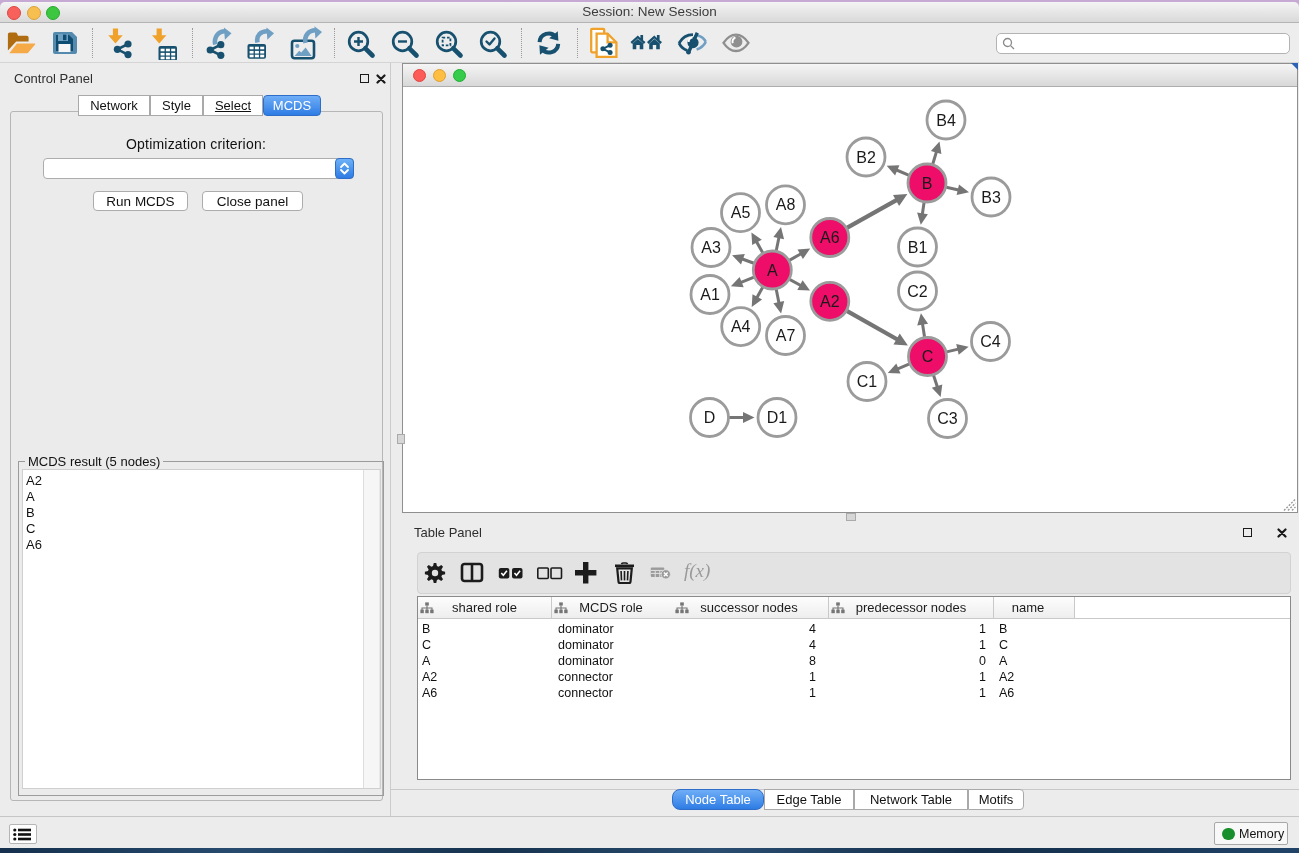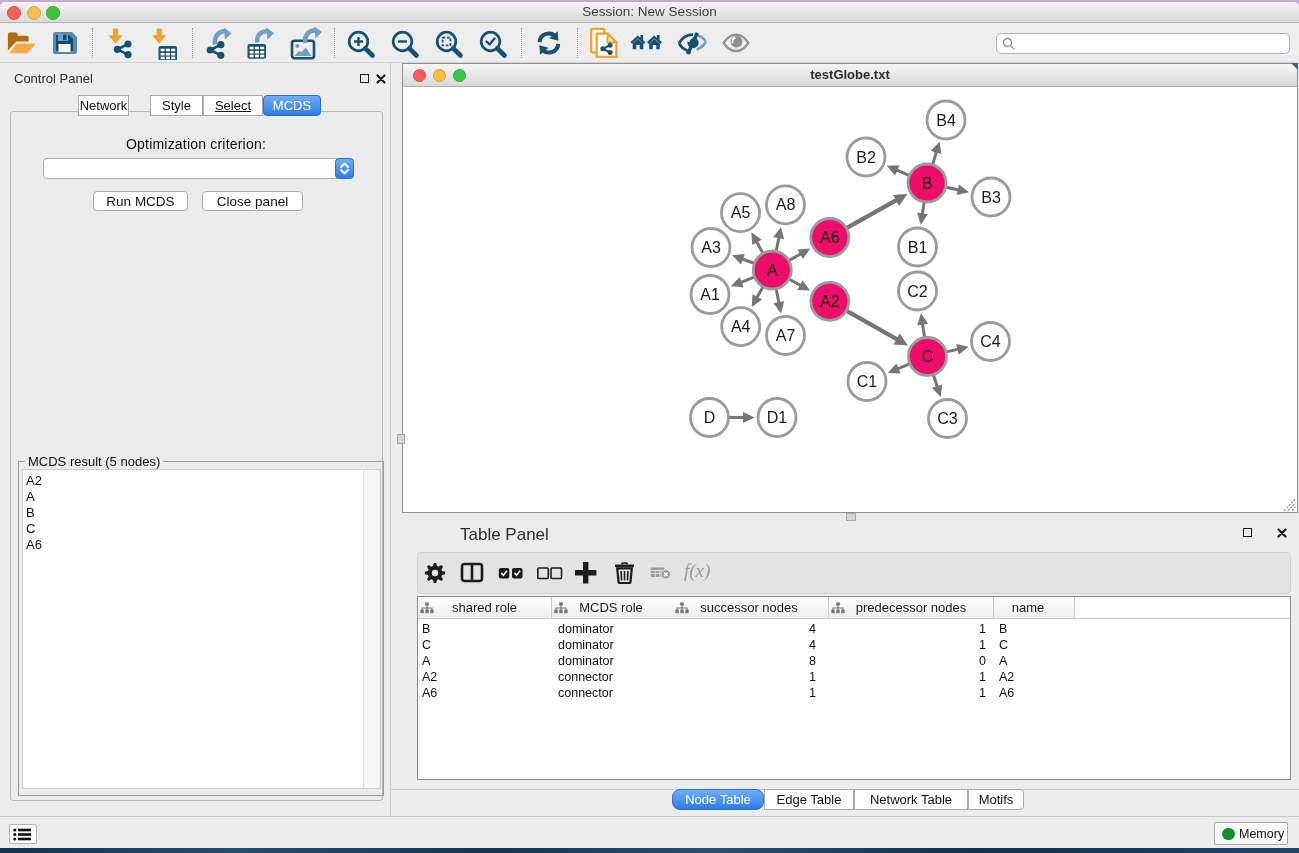--- a/index.html
+++ b/index.html
@@ -45,21 +45,21 @@
 
   
   #cpdivider{left:390px;top:63px;width:1px;height:754px;background:#cccccc;}
   #netwin{left:402px;top:63px;width:896px;height:450px;background:#fff;
      border:1px solid #8f8f8f;box-sizing:border-box;}
   #nettitle{left:0;top:0;width:894px;height:22px;
      background:linear-gradient(#f5f5f5,#d8d8d8);border-bottom:1px solid #aeaeae;position:absolute;}
   #nettitletext{width:894px;text-align:center;font-size:13px;font-weight:bold;color:#2c2c2c;line-height:22px;position:absolute;}
 
   
-  #tp-title{left:414px;top:525px;font-size:17px;color:#2e2e2e;margin-left:46px;}
+  #tp-title{left:414px;top:525px;font-size:13px;color:#2e2e2e;}
   #tp-toolbar{left:417px;top:552px;width:874px;height:42px;background:#e3e3e3;
      border:1px solid #d2d2d2;border-radius:4px;box-sizing:border-box;}
   #ttable{left:417px;top:596px;width:874px;height:184px;background:#fff;
      border:1px solid #8a8a8a;box-sizing:border-box;}
   .th{position:absolute;top:0px;height:22px;background:linear-gradient(#fdfdfd,#ededed);
      border-right:1px solid #c9c9c9;font-size:13px;text-align:center;line-height:22px;color:#1c1c1c;}
   .td{position:absolute;font-size:12.5px;color:#111;height:16px;line-height:16px;}
   .btab{position:absolute;top:789px;height:21px;background:#fff;border:1px solid #a9a9a9;
      font-size:13px;text-align:center;line-height:20px;color:#111;box-sizing:border-box;}
   .btabsel{background:linear-gradient(#6faef7,#2e7ce4);color:#fff;border:1px solid #2e6ec9;border-radius:8px;}
@@ -218,21 +218,21 @@
   </div>
 
 <div class="abs" style="left:0;top:62px;width:1299px;height:1px;background:#d4d4d4;"></div>
 
 <div class="abs" id="cp-title">Control Panel</div>
 <div class="abs" style="left:360px;top:74px;width:9px;height:9px;border:1.4px solid #1a1a1a;box-sizing:border-box;"></div>
 <svg class="abs" style="left:376px;top:74px" width="10" height="10" viewBox="0 0 10 10">
     <path d="M1.5,1.5 L8.5,8.5 M8.5,1.5 L1.5,8.5" stroke="#1a1a1a" stroke-width="2.2" stroke-linecap="round"></path>
   </svg>
 <div class="abs" id="cp-inner"></div>
-<div class="tab" style="left:78px;width:51px;text-align:center;">Network</div>
+<div class="tab" style="left:78px;width:72px;text-align:center;">Network</div>
 <div class="tab" style="left:150px;width:53px;">Style</div>
 <div class="tab" style="left:203px;width:60px;text-decoration:underline;">Select</div>
 <div class="tab tabsel" style="left:263px;width:58px;">MCDS</div>
 <div class="abs" id="optlabel">Optimization criterion:</div>
 <div class="abs" id="combo">
   <span class="spin"><svg width="17" height="19" viewBox="0 0 17 19">
     <path d="M5 8 L8.5 4.5 L12 8" fill="none" stroke="#fff" stroke-width="1.8" stroke-linecap="round" stroke-linejoin="round"></path>
     <path d="M5 11 L8.5 14.5 L12 11" fill="none" stroke="#fff" stroke-width="1.8" stroke-linecap="round" stroke-linejoin="round"></path>
   </svg></span>
 </div>
@@ -245,21 +245,20 @@
   <div class="it" style="top:19px;">A</div>
   <div class="it" style="top:35px;">B</div>
   <div class="it" style="top:51px;">C</div>
   <div class="it" style="top:67px;">A6</div>
 </div>
 <div class="abs" id="mscroll"></div>
 
 <div class="abs" id="cpdivider"></div>
 <div class="abs" id="netwin">
   <div id="nettitle"></div>
-  <div id="nettitletext">testGlobe.txt</div>
   <div class="tl" style="left:10px;top:5px;width:11px;height:11px;background:#fc5b57;border:1px solid #e2443f;"></div>
   <div class="tl" style="left:30px;top:5px;width:11px;height:11px;background:#fdbe41;border:1px solid #e0a030;"></div>
   <div class="tl" style="left:50px;top:5px;width:11px;height:11px;background:#35cb4b;border:1px solid #1eaf33;"></div>
   <svg style="position:absolute;right:-1px;top:-1px;" width="10" height="10" viewBox="0 0 10 10">
       <path d="M10,0 v10 z M3,0 h7 v7 z" fill="#2e62b5"></path>
     </svg>
   <svg style="position:absolute;right:1px;bottom:1px;" width="13" height="13" viewBox="0 0 13 13">
     <g stroke="#9a9a9a" stroke-width="1.4" stroke-dasharray="2,1.4">
       <line x1="1" y1="12.5" x2="12.5" y2="1"></line>
         <line x1="5" y1="12.5" x2="12.5" y2="5"></line>

